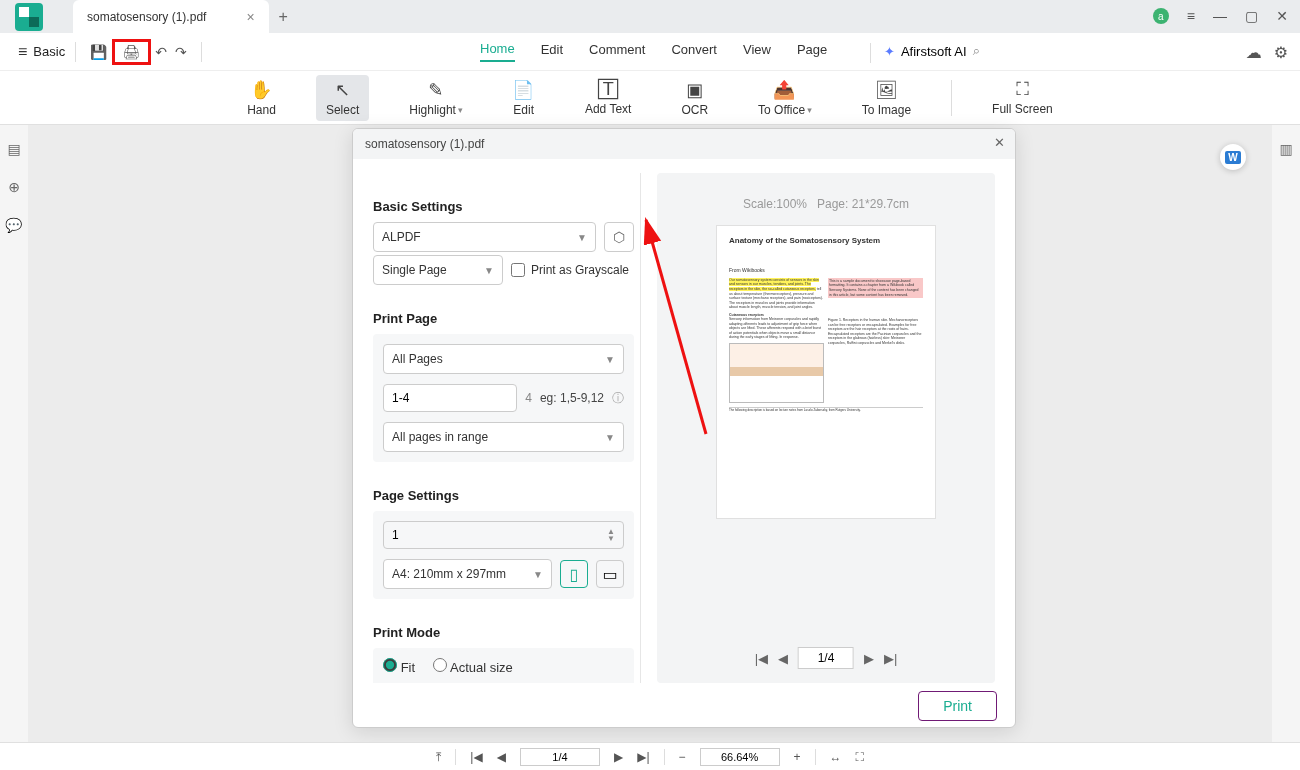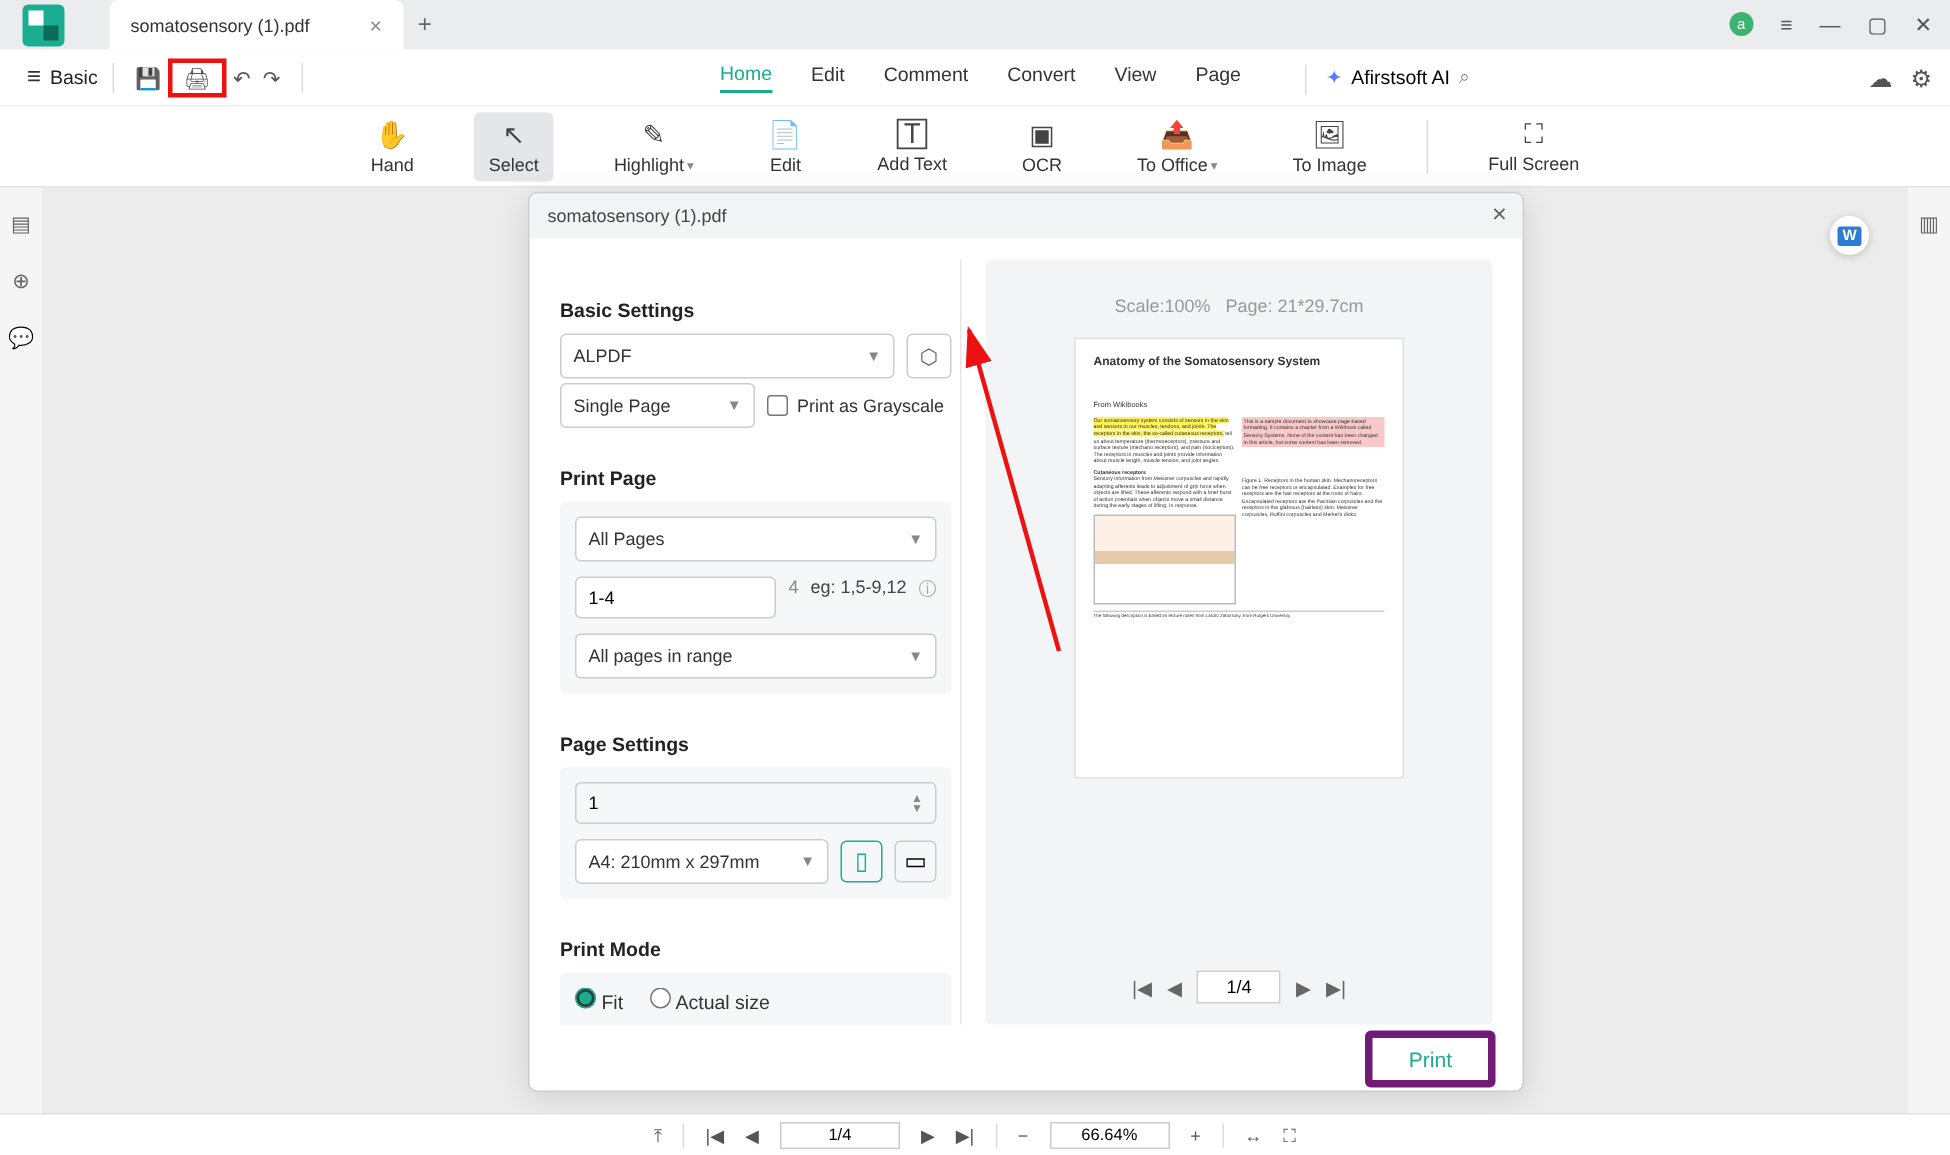--- a/index.html
+++ b/index.html
@@ -62,32 +62,32 @@
   .bb-sep { width: 1px; height: 16px; background: #ddd; }
 
   
   .dialog { position: absolute; left: 352px; top: 128px; width: 664px; height: 600px; background: #fff; border: 1px solid #ccc; border-radius: 6px; box-shadow: 0 4px 20px rgba(0,0,0,0.12); overflow: hidden; }
   .dlg-titlebar { height: 30px; background: #f3f4f5; display: flex; align-items: center; padding: 0 12px; font-size: 12px; color: #444; position: relative; }
   .dlg-close { position: absolute; right: 10px; top: 6px; font-size: 13px; color: #666; }
   .dlg-body { display: flex; height: 524px; padding: 14px 20px 0 20px; gap: 16px; }
   .dlg-left { width: 268px; overflow-y: auto; padding-right: 6px; border-right: 1px solid #e6e6e6; }
   .dlg-right { flex: 1; background: #f3f4f5; border-radius: 4px; position: relative; }
   .dlg-footer { height: 46px; display: flex; align-items: center; justify-content: flex-end; padding: 0 18px; }
-  .btn-print { border: 5px solid #701a75; color: #1aad91; background: #fff; padding: 6px 24px; border-radius: 4px; font-size: 14px; }
+  .btn-print { border: 1px solid #701a75; color: #1aad91; background: #fff; padding: 6px 24px; border-radius: 4px; font-size: 14px; }
 
   .sec-title { font-size: 13px; font-weight: 600; color: #222; margin: 26px 0 8px; }
   .sel { width: 100%; height: 30px; border: 1px solid #ccc; border-radius: 4px; padding: 0 8px; display: flex; align-items: center; justify-content: space-between; font-size: 12px; color: #333; background: #fff; }
   .sel .chev { font-size: 10px; color: #888; }
   .row-flex { display: flex; gap: 8px; align-items: center; }
   .gear { width: 30px; height: 30px; border: 1px solid #ccc; border-radius: 4px; display: flex; align-items: center; justify-content: center; font-size: 14px; color: #666; }
   .chk { display: flex; align-items: center; gap: 6px; font-size: 12px; color: #333; }
   .chk input { width: 14px; height: 14px; }
   .panel { background: #f6f7f8; border-radius: 4px; padding: 10px; display: flex; flex-direction: column; gap: 10px; }
   .inp { width: 100%; height: 28px; border: 1px solid #ccc; border-radius: 4px; padding: 0 8px; font-size: 12px; }
-  .range-row { display: flex; gap: 8px; }
+  .range-row { display: flex; align-items: center; gap: 8px; }
   .range-row .inp { flex: 1; }
   .hint { font-size: 12px; color: #444; }
   .num-inp { width: 100%; height: 28px; border: 1px solid #ccc; border-radius: 4px; padding: 0 8px; font-size: 12px; display: flex; align-items: center; justify-content: space-between; }
   .spin { display: flex; flex-direction: column; line-height: 7px; font-size: 8px; color: #888; }
   .orient-btn { width: 28px; height: 28px; border: 1px solid #ccc; border-radius: 4px; display: flex; align-items: center; justify-content: center; }
   .orient-btn.active { border-color: #1aad91; color: #1aad91; }
   .radio-row { display: flex; align-items: center; gap: 18px; font-size: 13px; color: #333; }
   .radio-row input { width: 14px; height: 14px; accent-color: #1aad91; }
   .scale-inp { width: 110px; }
 

